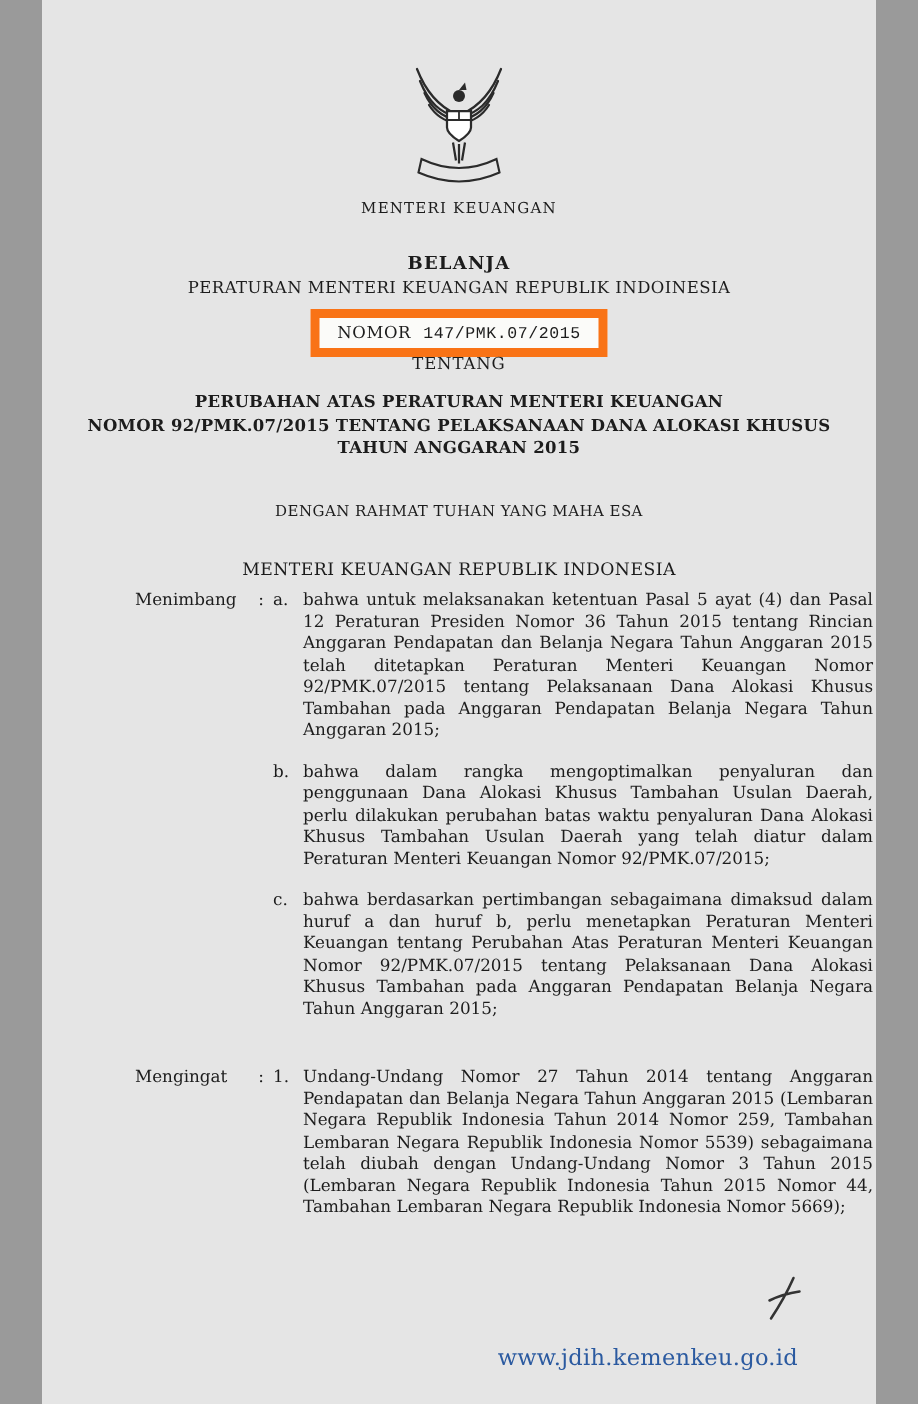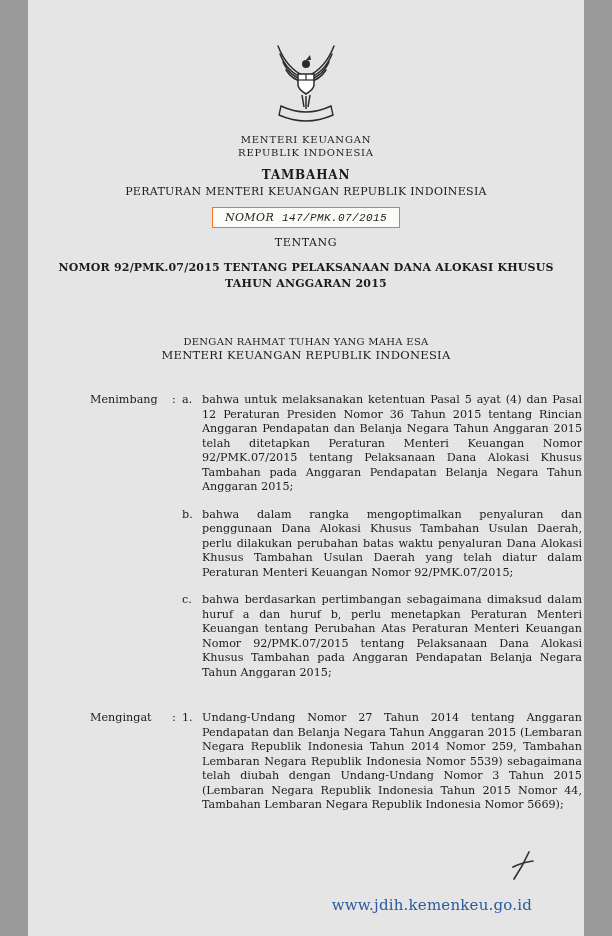--- a/index.html
+++ b/index.html
@@ -13,26 +13,25 @@
     color:#1c1c1c;
     overflow:hidden;
   }
   .abs-center { position:absolute; left:0; right:0; text-align:center; }
   .emblem-wrap { position:absolute; top:38px; left:0; right:0; display:flex; justify-content:center; }
   .ministry-line { font-size:10px; letter-spacing:0.8px; }
   .salinan { font-size:12px; font-weight:bold; letter-spacing:0.8px; }
   .doc-title { font-size:11px; letter-spacing:0.3px;text-align:center; }
   .nomor-box {
     display:inline-block;
-    border:1px solid #f97316;
+    border:6px solid #f97316;
     background:#fbfbf9;
     padding:3px 12px;
     font-size:11px;
     letter-spacing:0.4px;
-    font-style:italic;
   }
   .nomor-box .mono {
     font-family:"Liberation Mono","DejaVu Sans Mono",monospace;
     font-size:11px;
     margin-left:8px;
   }
   .tentang { font-size:11px; letter-spacing:0.6px; }
   .subject { font-weight:bold; font-size:11px; line-height:15.5px; letter-spacing:0.2px; }
   .invocation { font-size:10px; letter-spacing:0.3px; }
   .authority { font-size:11.5px; letter-spacing:0.3px; }
@@ -96,44 +95,44 @@
       <path d="M33 22 l4 -5 1 5 z" fill="#2b2b2b"></path>
       <path d="M25 36 h16 v11 q0 4 -8 9 q-8 -5 -8 -9 z" fill="#ffffff" stroke="#2b2b2b" stroke-width="1.5"></path>
       <line x1="25" y1="42" x2="41" y2="42" stroke="#2b2b2b" stroke-width="1.2"></line>
       <line x1="33" y1="36" x2="33" y2="42" stroke="#2b2b2b" stroke-width="1.2"></line>
       <path d="M29 57 l2 12 M33 58 l0 13 M37 57 l-2 12" stroke="#2b2b2b" stroke-width="1.5" fill="none"></path>
       <path d="M8 68 q25 12 50 0 l2 9 q-27 12 -54 0 z" fill="none" stroke="#2b2b2b" stroke-width="1.4"></path>
     </svg>
   </div>
 
   <div class="abs-center ministry-line" style="top:134px">MENTERI KEUANGAN</div>
-  <div class="abs-center ministry-line" style="top:147px">REPUBLIK  INDONESIA</div>
 
   <div class="abs-center" style="top:164px">
-    <span class="salinan">TAMBAHAN</span>
+    <span class="salinan">BELANJA</span>
   </div>
 
   <div class="abs-center doc-title" style="top:185px">PERATURAN MENTERI KEUANGAN REPUBLIK INDOINESIA</div>
 
   <div class="abs-center" style="top:206px">
     <span class="nomor-box">
       <span>NOMOR</span><span class="mono">147/PMK.07/2015</span>
     </span>
   </div>
 
   <div class="abs-center tentang" style="top:236px">TENTANG</div>
 
   <div class="abs-center subject" style="top:260px">
+    <div>PERUBAHAN ATAS PERATURAN MENTERI KEUANGAN</div>
     <div>NOMOR 92/PMK.07/2015 TENTANG PELAKSANAAN DANA ALOKASI KHUSUS</div>
     <div>TAHUN ANGGARAN 2015</div>
   </div>
 
   <div class="abs-center invocation" style="top:336px">DENGAN RAHMAT TUHAN YANG MAHA ESA</div>
 
-  <div class="abs-center authority" style="top:348px">MENTERI KEUANGAN REPUBLIK INDONESIA</div>
+  <div class="abs-center authority" style="top:372px">MENTERI KEUANGAN REPUBLIK INDONESIA</div>
 
   <div class="body-block">
 
     <div class="section-row">
       <div class="sec-label">Menimbang</div>
       <div class="sec-colon">:</div>
       <div>
         <div class="item">
           <div class="item-marker">a.</div>
           <div class="item-text">bahwa untuk melaksanakan ketentuan Pasal 5 ayat (4) dan Pasal 12 Peraturan Presiden Nomor 36 Tahun 2015 tentang Rincian Anggaran Pendapatan dan Belanja Negara Tahun Anggaran 2015 telah ditetapkan Peraturan Menteri Keuangan Nomor 92/PMK.07/2015 tentang Pelaksanaan Dana Alokasi Khusus Tambahan pada Anggaran Pendapatan Belanja Negara Tahun Anggaran 2015;</div>

